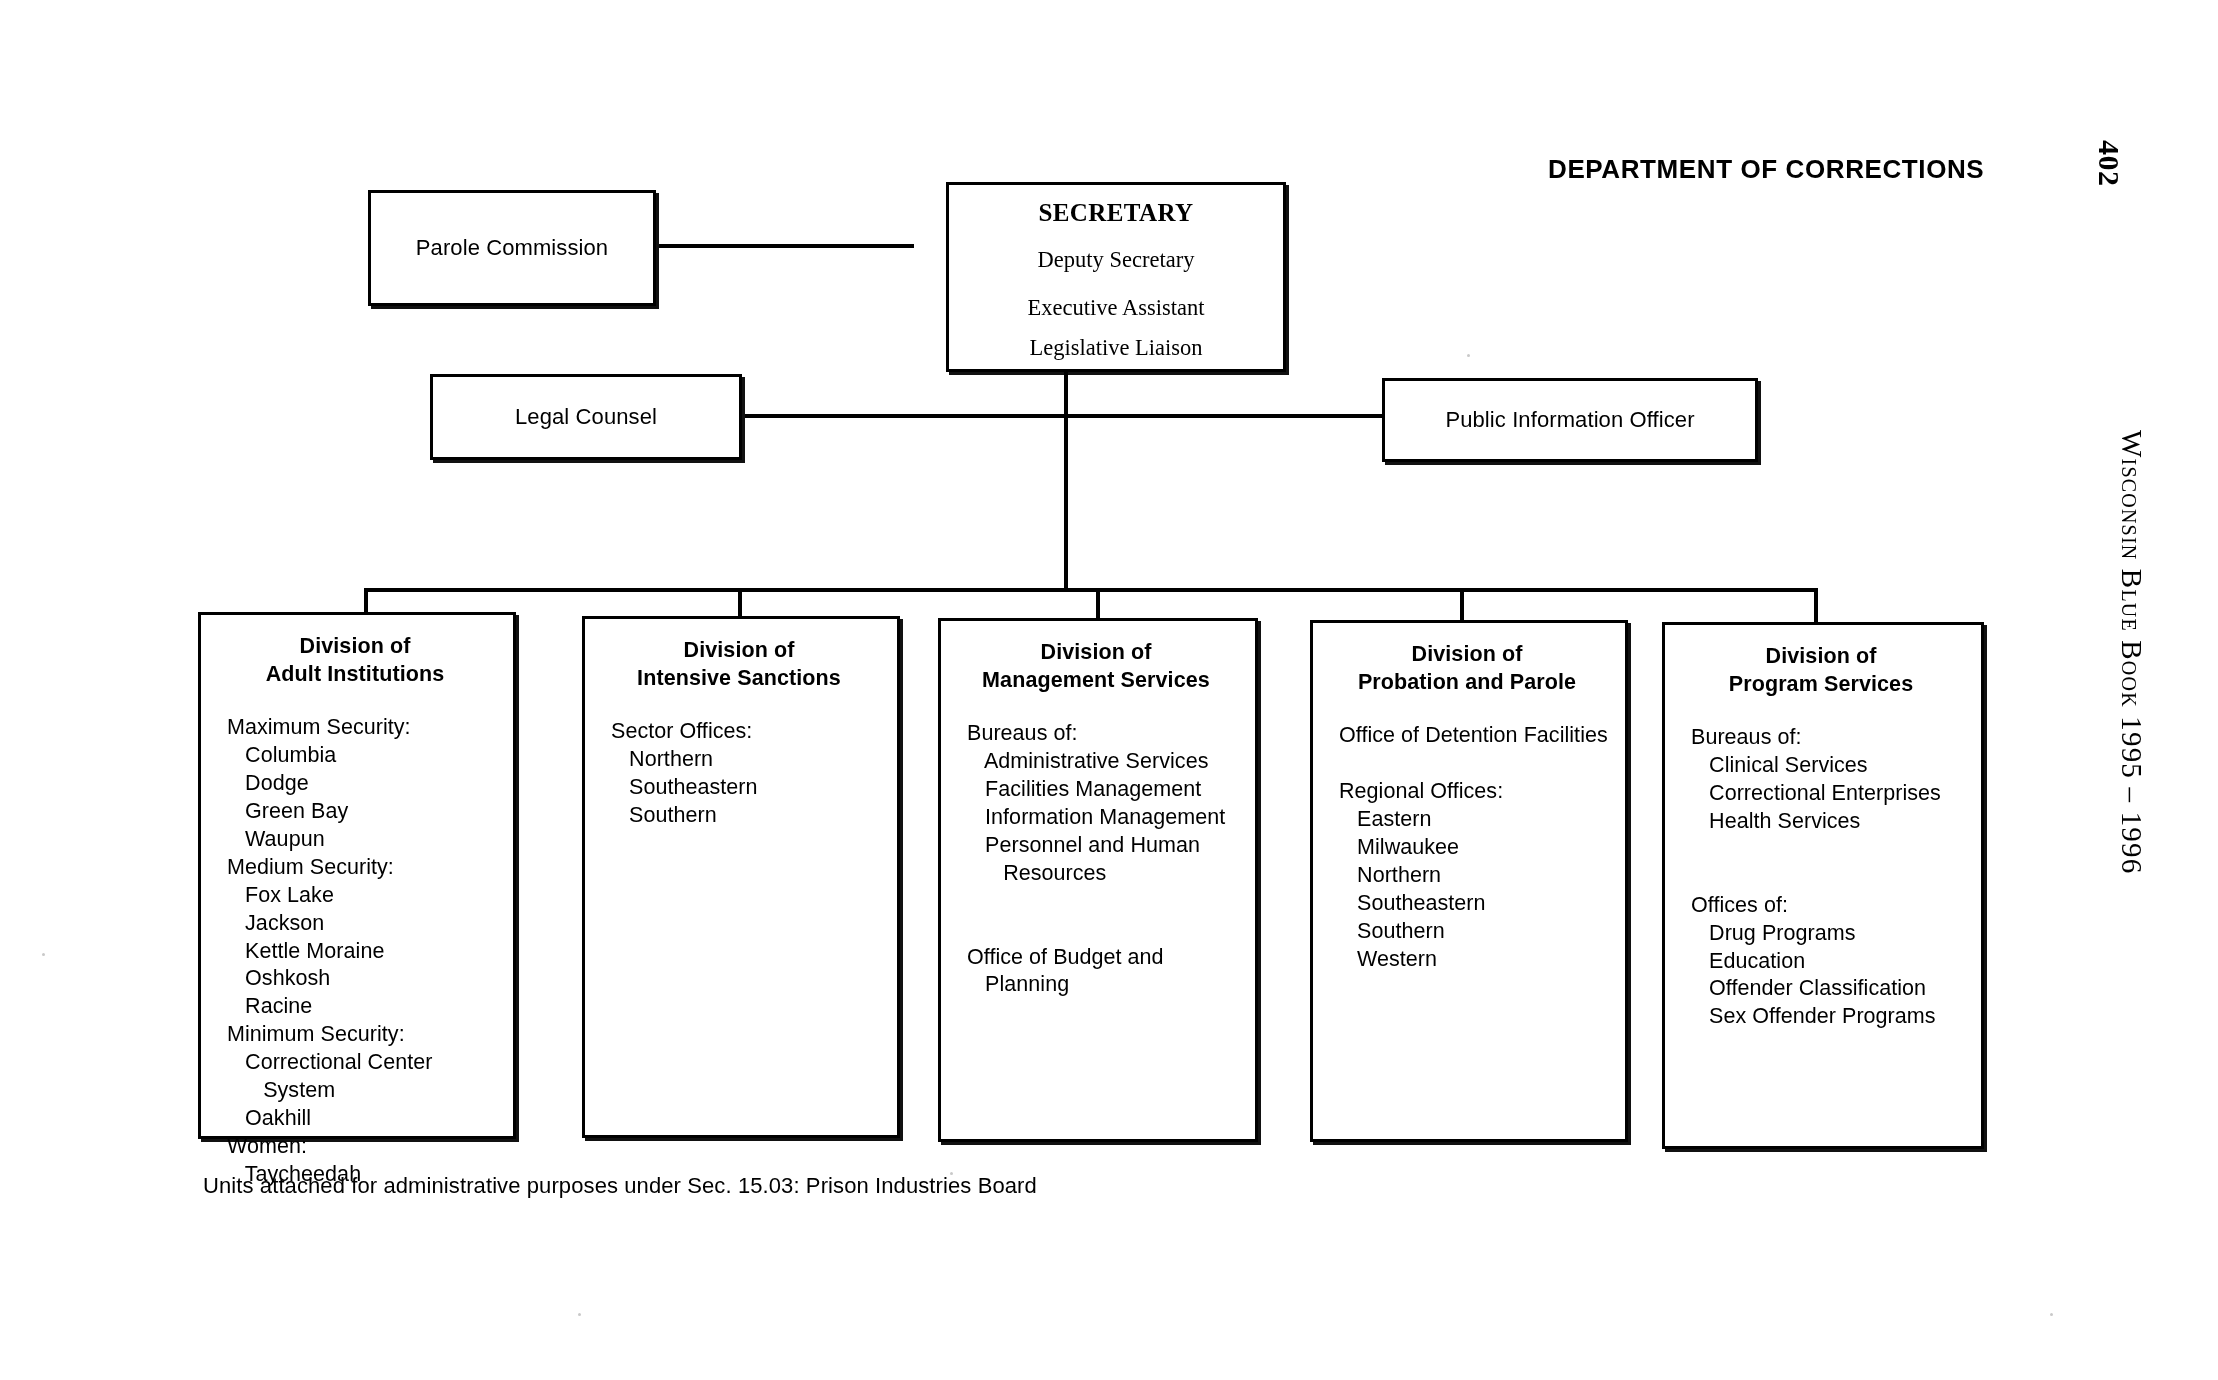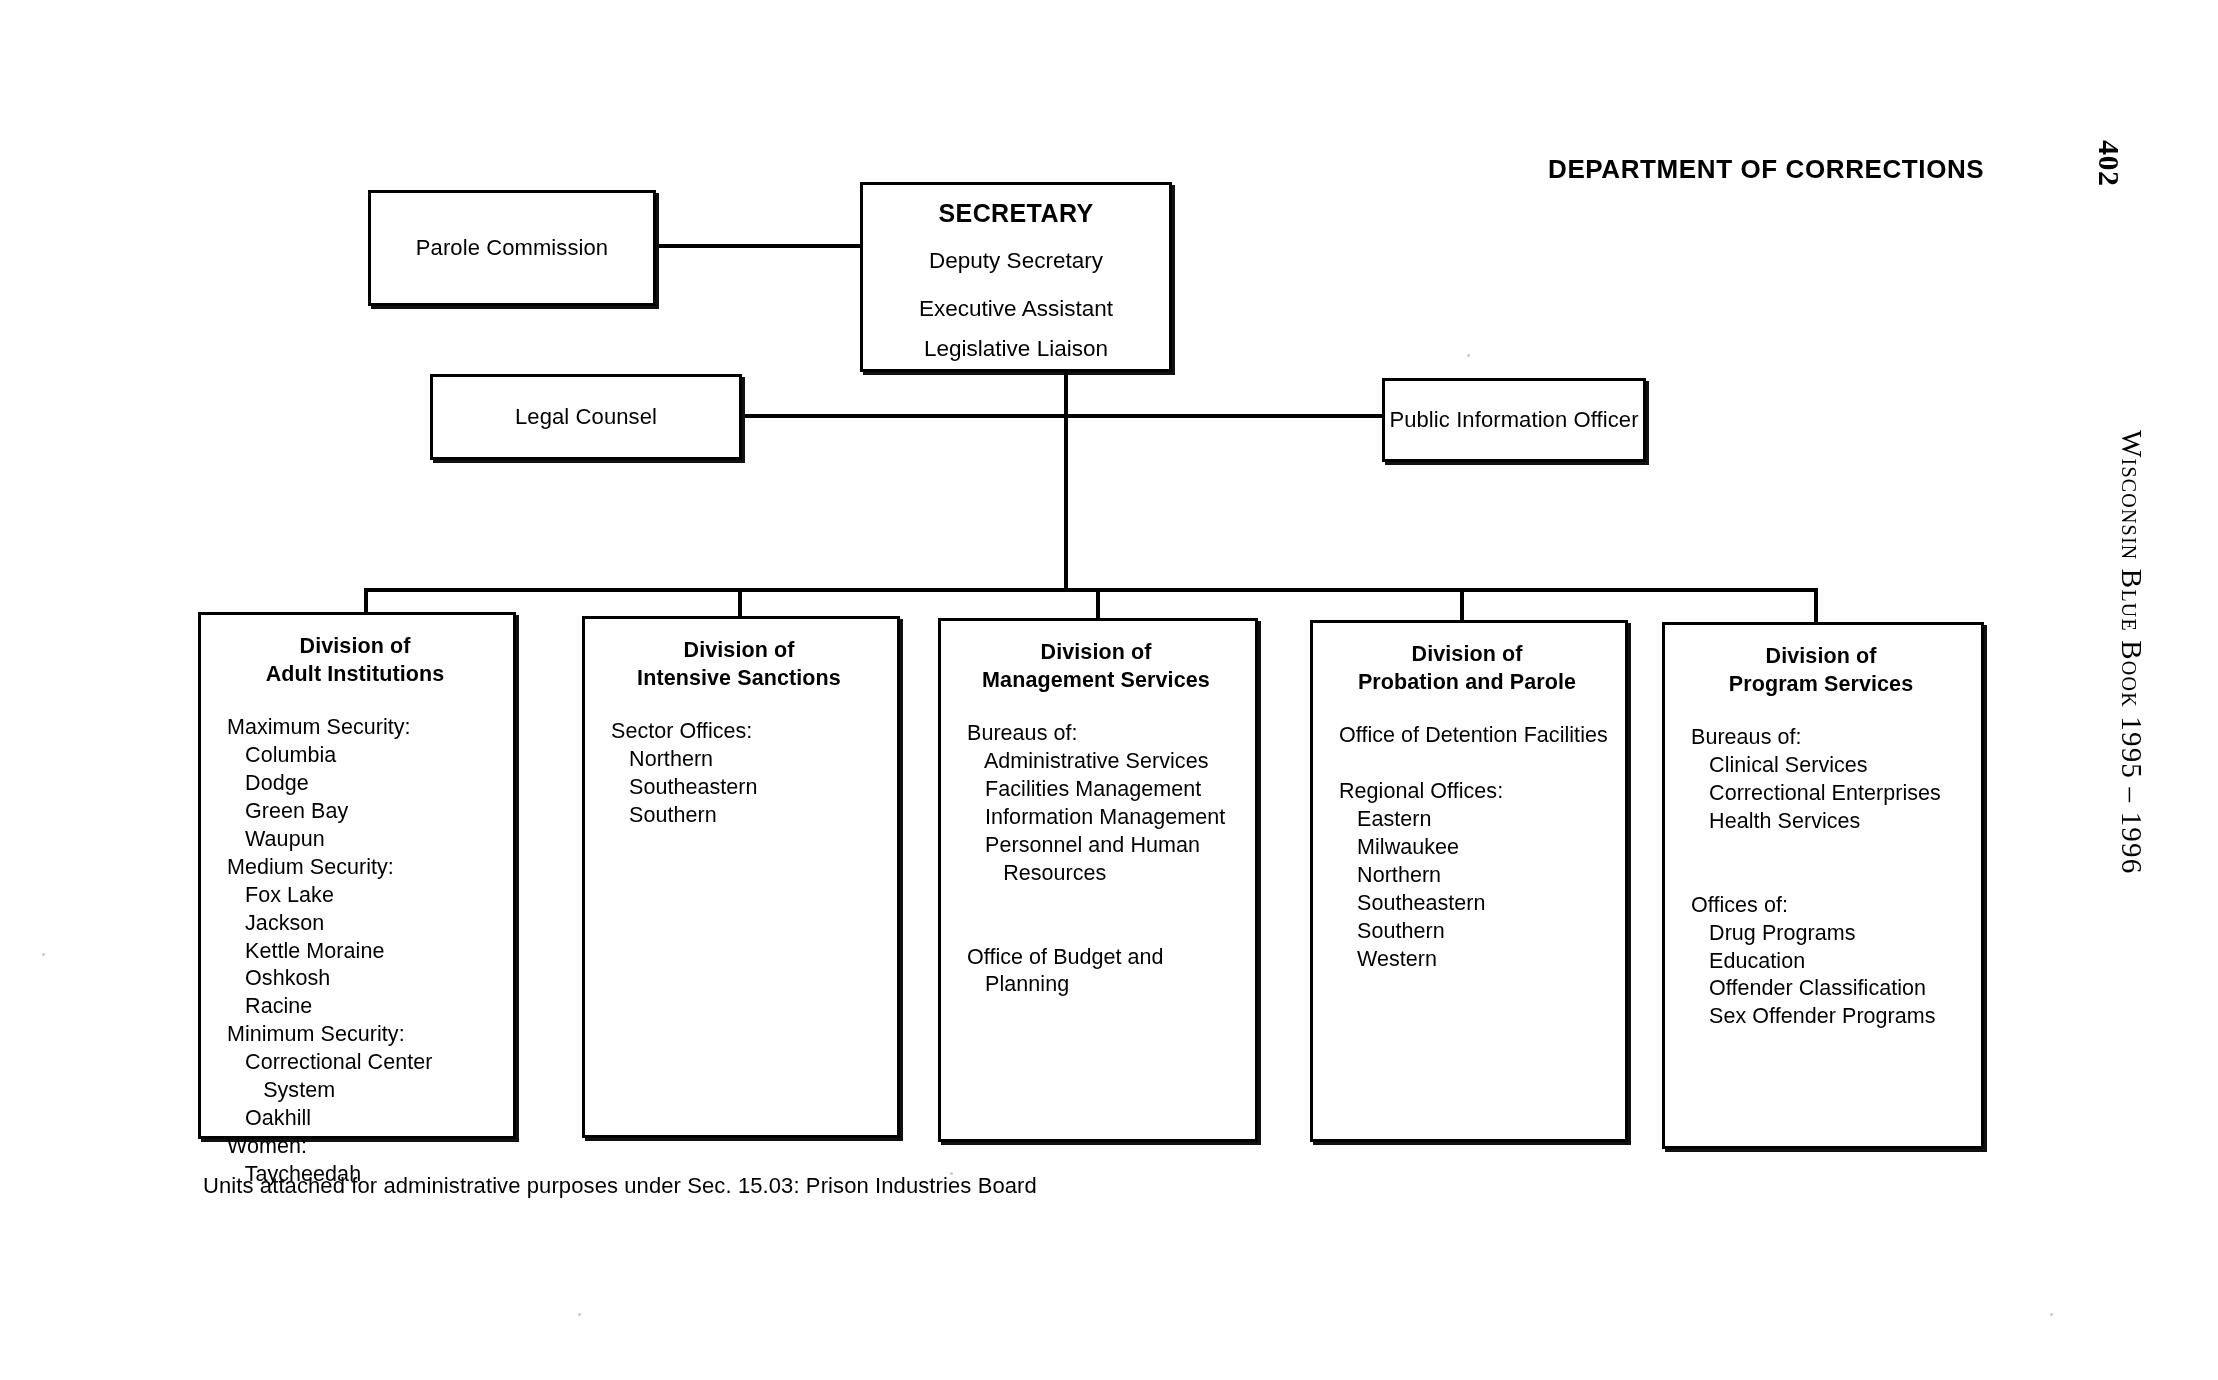--- a/index.html
+++ b/index.html
@@ -101,38 +101,38 @@
 <div id="stage">
 
   <div id="doc-title">DEPARTMENT OF CORRECTIONS</div>
 
   <div class="hline" style="left:650px;top:244px;width:264px;"></div>
 
   <div class="box shadow ctr" style="left:368px;top:190px;width:288px;height:116px;">
     <div class="lbl">Parole Commission</div>
   </div>
 
-  <div class="box shadow" style="left:860px;top:182px;width:312px;height:190px;">
+  <div class="box shadow" style="left:946px;top:182px;width:340px;height:190px;font-family:Liberation Serif, serif;">
     <div style="position:absolute;left:0;right:0;top:14px;text-align:center;">
       <div class="sec-title">SECRETARY</div>
       <div class="sec-line" style="margin-top:20px;">Deputy Secretary</div>
       <div class="sec-line" style="margin-top:22px;">Executive Assistant</div>
       <div class="sec-line" style="margin-top:14px;">Legislative Liaison</div>
     </div>
   </div>
 
   <div class="vline" style="left:1064px;top:370px;height:222px;"></div>
 
   <div class="hline" style="left:740px;top:414px;width:644px;"></div>
 
   <div class="box shadow ctr" style="left:430px;top:374px;width:312px;height:86px;">
     <div class="lbl">Legal Counsel</div>
   </div>
 
-  <div class="box shadow ctr" style="left:1382px;top:378px;width:264px;height:84px;">
+  <div class="box shadow ctr" style="left:1382px;top:378px;width:376px;height:84px;">
     <div class="lbl">Public Information Officer</div>
   </div>
 
   <div class="hline" style="left:364px;top:588px;width:1454px;"></div>
 
   <div class="vline" style="left:364px;top:588px;height:34px;"></div>
   <div class="vline" style="left:738px;top:588px;height:34px;"></div>
   <div class="vline" style="left:1096px;top:588px;height:34px;"></div>
   <div class="vline" style="left:1460px;top:588px;height:34px;"></div>
   <div class="vline" style="left:1814px;top:588px;height:34px;"></div>

